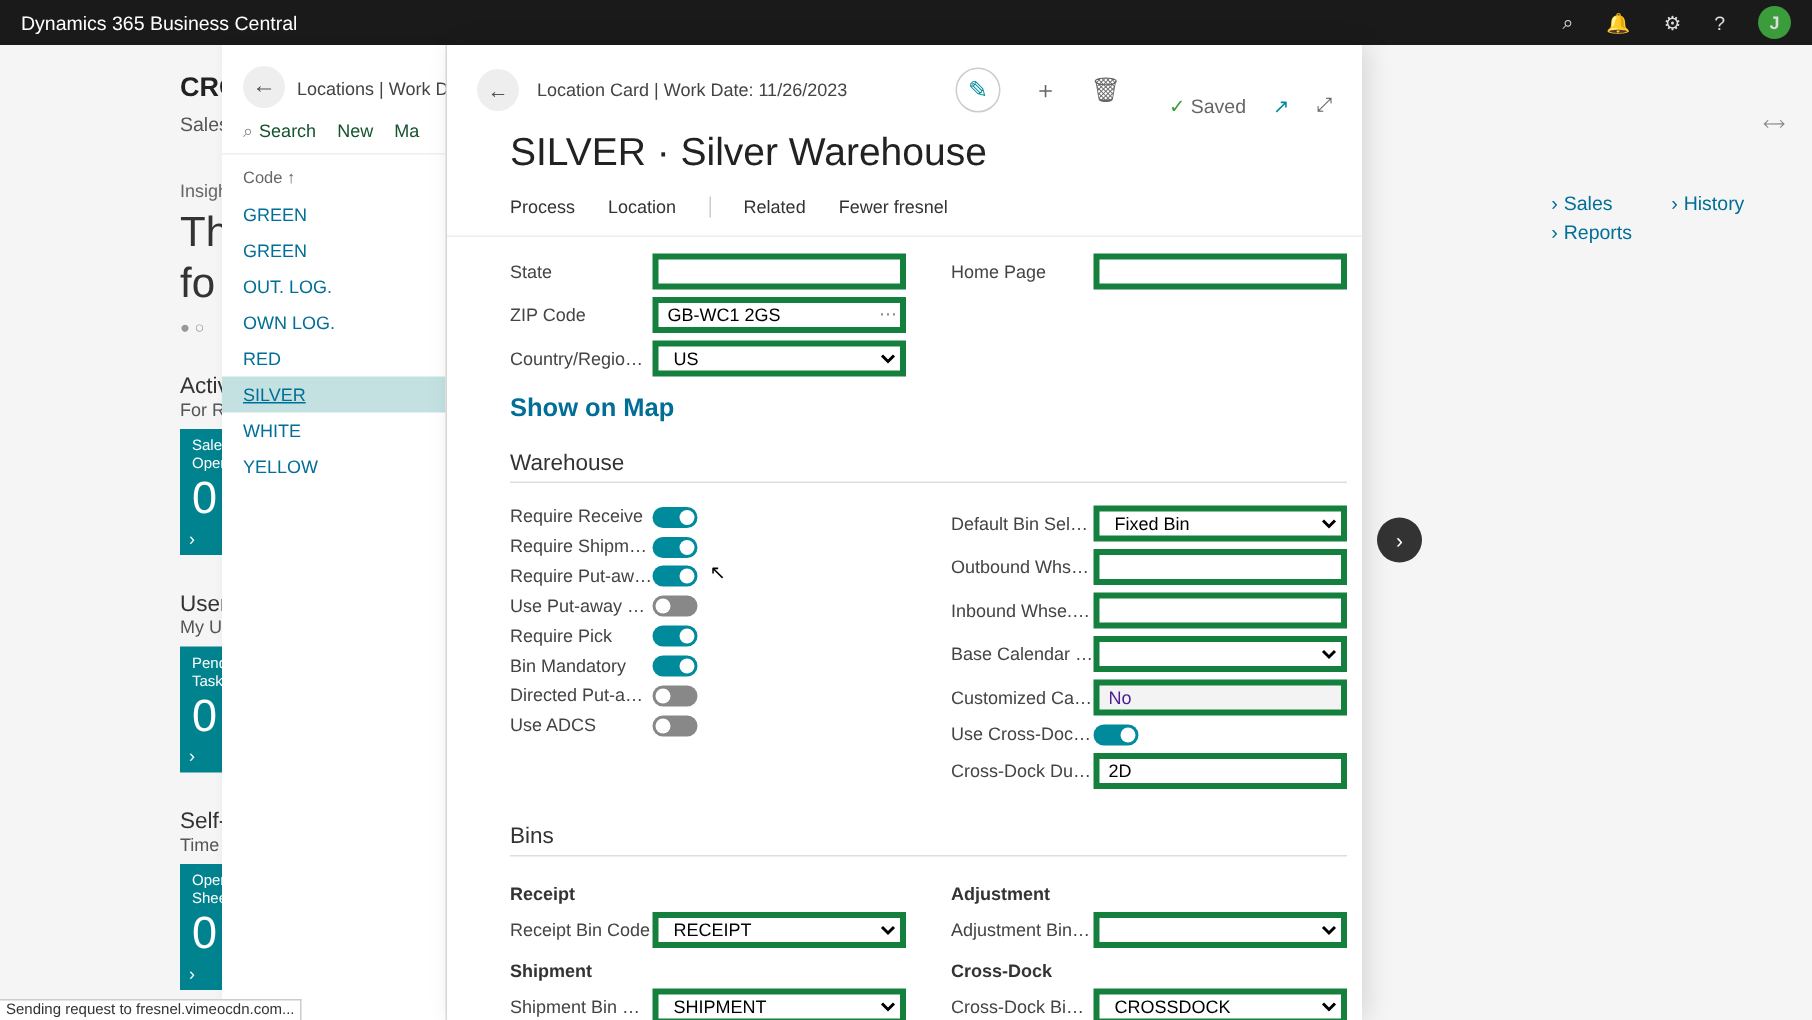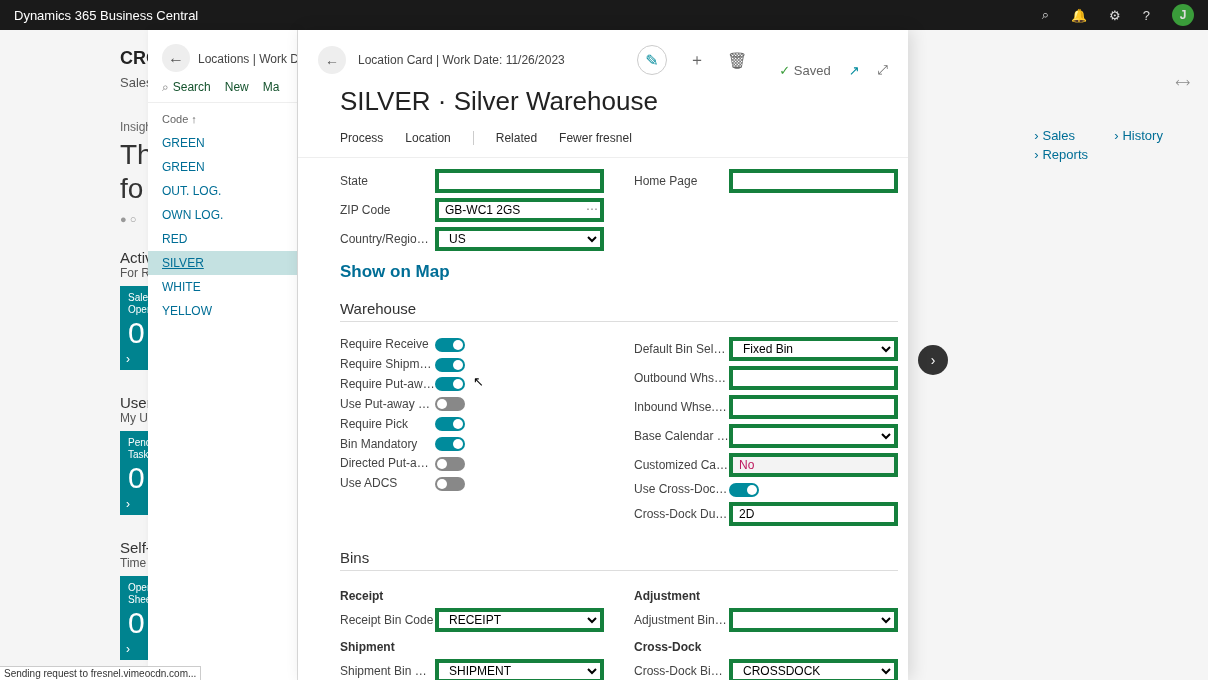--- a/index.html
+++ b/index.html
@@ -54,21 +54,21 @@
 .card-tabs { display: flex; gap: 22px; padding: 0 20px 8px 42px; font-size: 12px; color: #333; border-bottom: 1px solid #eee; position: relative; }
 .card-tabs .tab { padding-bottom: 4px; cursor: pointer; }
 .sep-v { width:1px; height: 14px; background:#ccc; }
 .card-body { overflow-y: auto; padding: 6px 10px 20px 42px; flex: 1; }
 .two-col { display: grid; grid-template-columns: 1fr 1fr; column-gap: 30px; }
 .fld { display: flex; align-items: center; margin: 5px 0; font-size: 12px; }
 .fld label { width: 95px; color: #444; white-space: nowrap; overflow: hidden; text-overflow: ellipsis; position: relative; }
 .fld label::after { content: ""; }
 .fld .ctrl { flex: 1; }
 .fld select, .fld input[type=text] { width: 100%; height: 24px; border: 4px solid #15803d; font-size: 12px; padding: 0 6px; background: #fff; }
-.fld input[readonly] { background: #f3f3f3; color: #be185d; }
+.fld input[readonly] { background: #f3f3f3; color: #4c1d95; }
 .section-h { font-size: 15px; color: #333; border-bottom: 1px solid #ddd; padding-bottom: 4px; margin: 18px 0 10px 0; }
 .subh { font-size: 12px; font-weight: 600; color: #333; margin: 8px 0 4px 0; }
 .link { color: #006e96; font-size: 17px; cursor: pointer; margin-top: 6px; display: inline-block; font-weight:600;text-align:center; }
 
 .toggle { position: relative; width: 30px; height: 14px; background: #888; border-radius: 8px; display: inline-block; cursor:pointer; vertical-align: middle; }
 .toggle::after { content:""; position:absolute; width:10px; height:10px; background:#fff; border-radius:50%; top:2px; left:2px; transition: left .1s; }
 .toggle.on { background: #008b9c; }
 .toggle.on::after { left: 18px; }
 
 .status-line { position: absolute; bottom: 0; left: 0; font-size: 10px; color: #333; background: #fff; padding: 1px 4px; border-top: 1px solid #ccc; border-right: 1px solid #ccc; }

